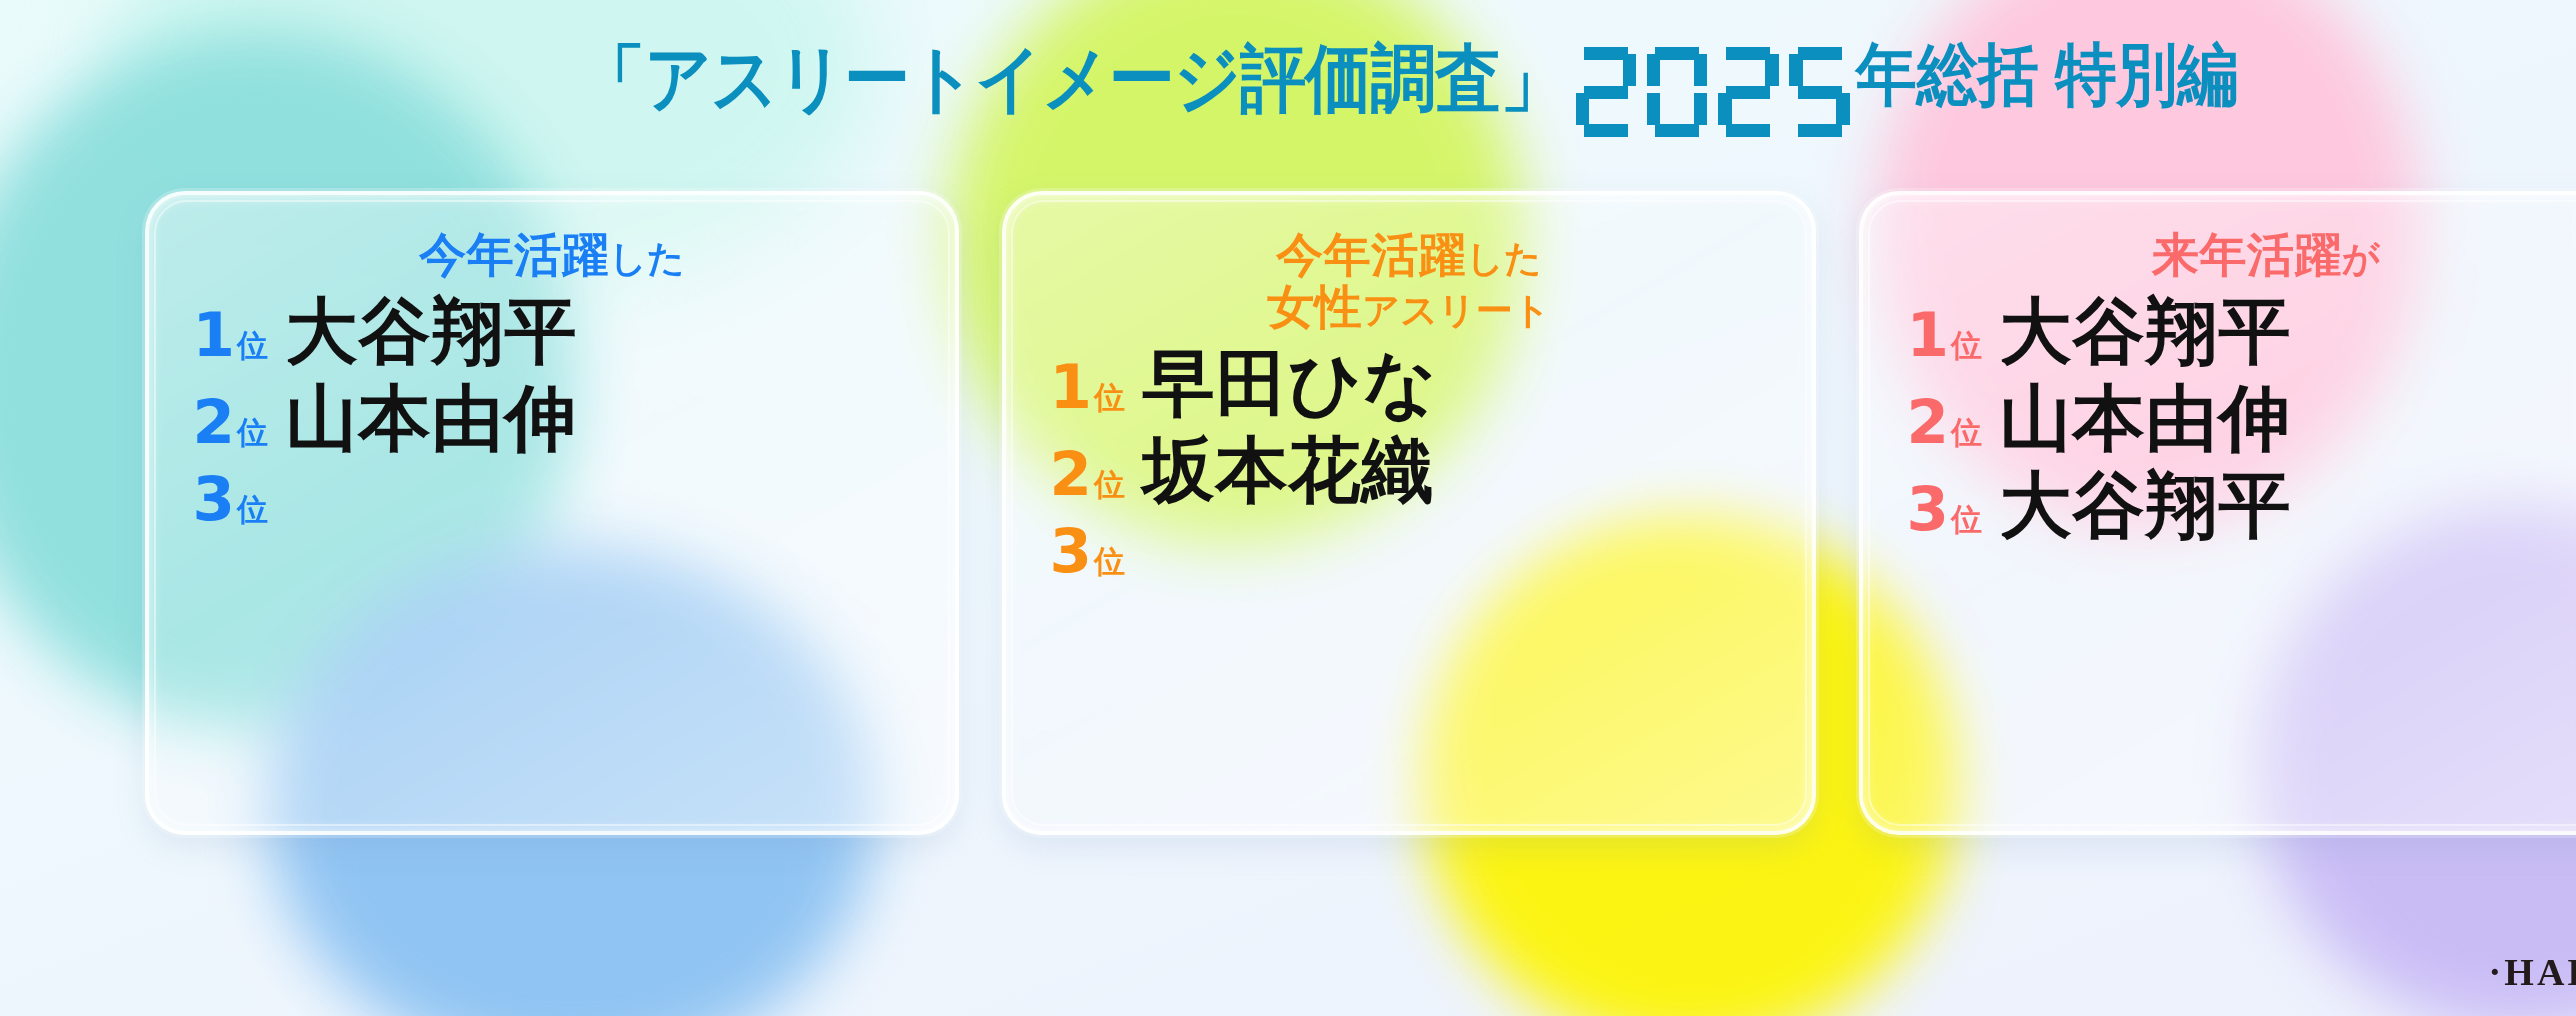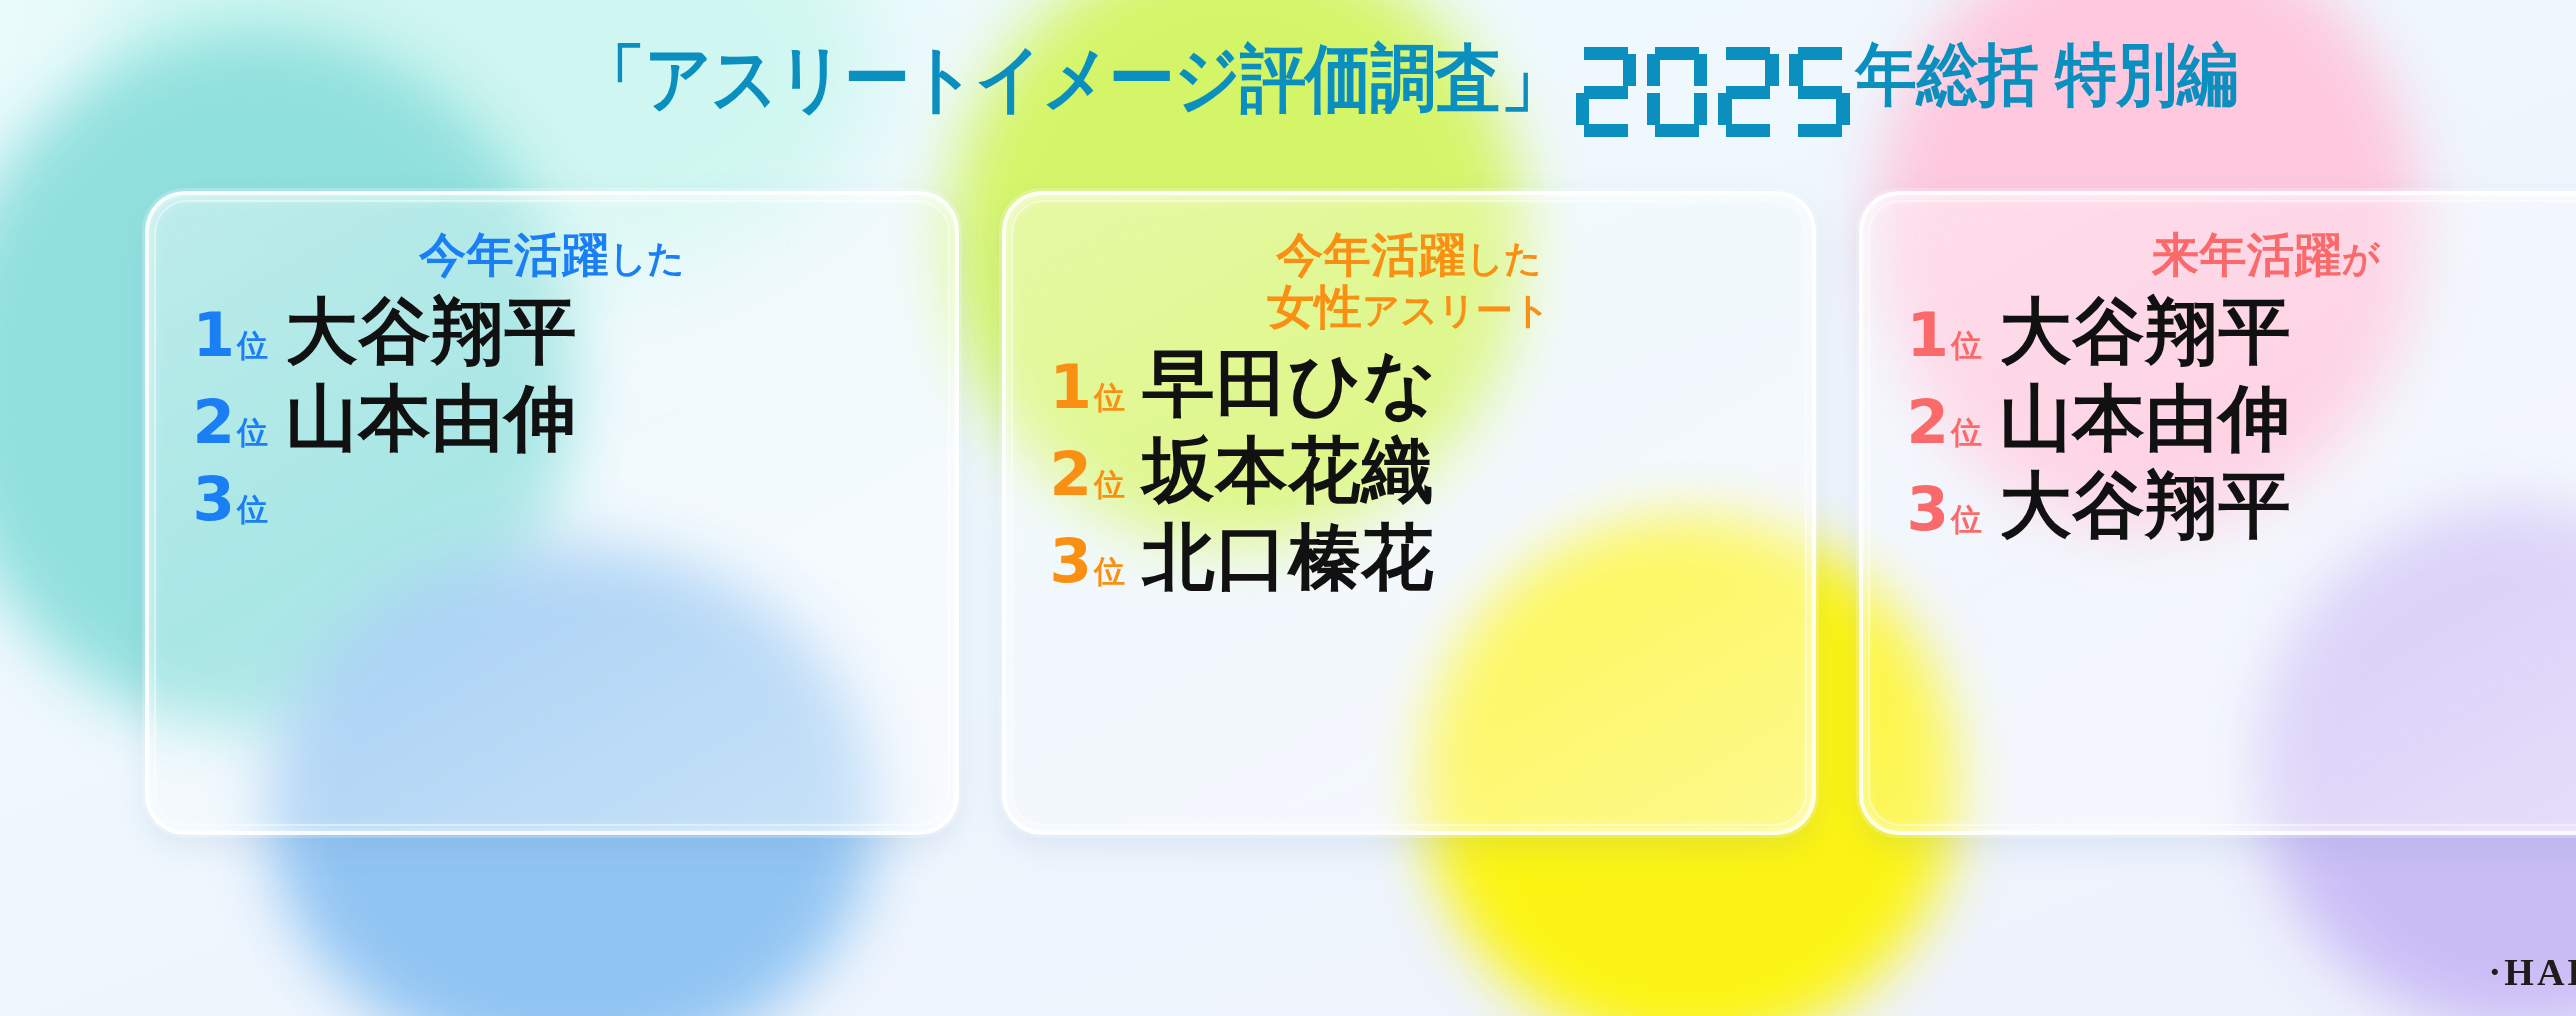--- a/index.html
+++ b/index.html
@@ -192,21 +192,20 @@
           <span class="rank-name">早田ひな</span>
         </div>
         <div class="rank-row">
           <span class="rank-num">2</span>
           <span class="rank-unit">位</span>
           <span class="rank-name">坂本花織</span>
         </div>
         <div class="rank-row">
           <span class="rank-num">3</span>
           <span class="rank-unit">位</span>
-          <span class="rank-name">北口榛花</span>
         </div>
       </div>
     </div>
     <div class="card theme-coral">
       <div class="card-head">
         <span class="l1"><span class="hd-big">来年活躍</span><span class="hd-sm">が</span></span>
       </div>
       <div class="rank-list">
         <div class="rank-row">
           <span class="rank-num">1</span>

